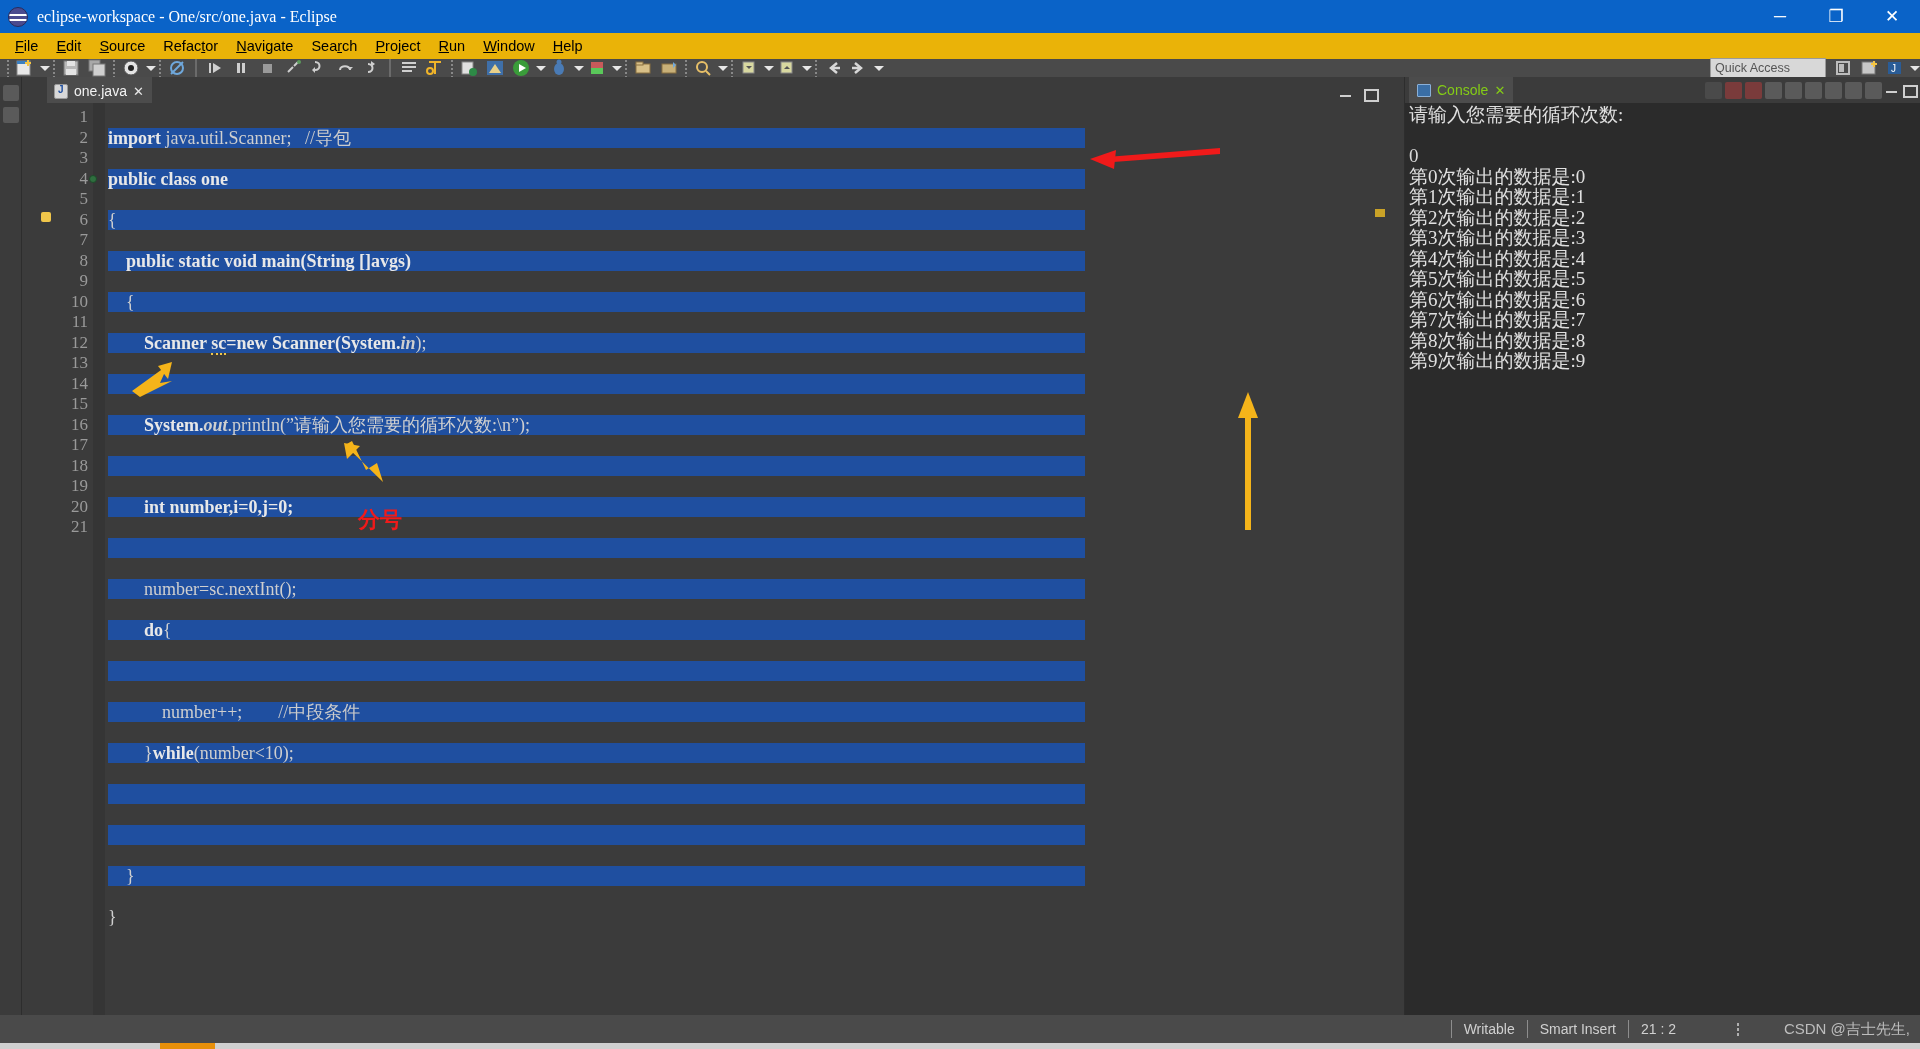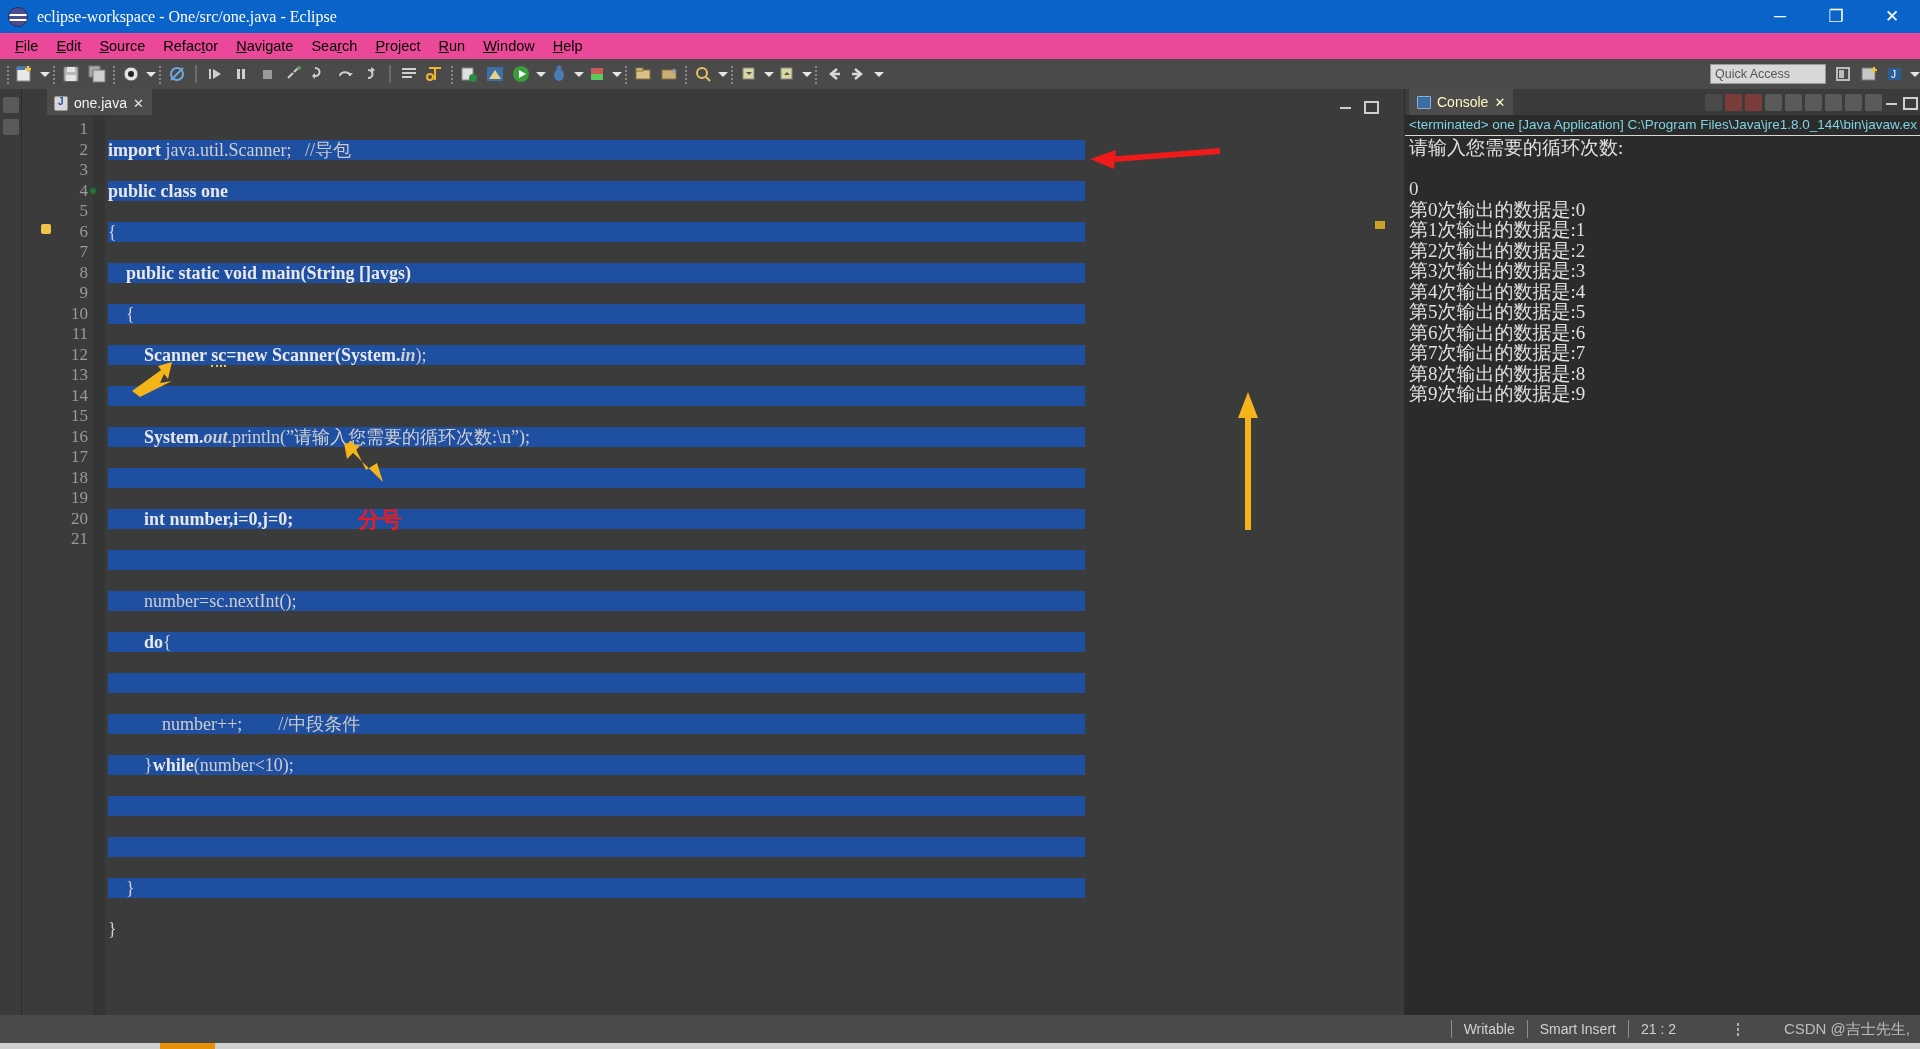--- a/index.html
+++ b/index.html
@@ -23,31 +23,31 @@
   }
   .titlebar .ttl { white-space: nowrap; font-family: Liberation Serif, serif; }
   .titlebar .winbtns { margin-left: auto; display: flex; height: 33px; }
   .titlebar .winbtn {
     width: 56px; height: 33px; display: flex; align-items: center; justify-content: center;
     font-size: 17px; color: #fff;
   }
 
   
   .menubar {
-    height: 26px; background: #ec4899; display: flex; align-items: center;
+    height: 26px; background: #eab308; display: flex; align-items: center;
     padding-left: 6px; flex: none;
   }
   .menubar .mi {
     font-size: 14.5px; color: #000; padding: 3px 9px; white-space: nowrap;
   }
   .menubar .mi u { text-decoration: underline; }
 
   
   .toolbar {
-    height: 30px; background: #4a4a4a; display: flex; align-items: center;
+    height: 18px; background: #4a4a4a; display: flex; align-items: center;
     padding-left: 4px; flex: none; position: relative;
   }
   .tb-ico { width: 24px; height: 24px; position: relative; margin: 0 1px; flex: none; }
   .tb-sep { width: 2px; height: 18px; background: #6b6b6b; margin: 0 5px; flex: none; }
   .tb-dots { width: 8px; height: 20px; flex: none;
     background-image: radial-gradient(#888 35%, transparent 36%);
     background-size: 4px 4px; background-position: 2px 1px; background-repeat: repeat-y; }
   .tb-caret { width: 12px; height: 24px; flex: none; position: relative; }
   .tb-caret::after {
     content: ""; position: absolute; left: 2px; top: 10px;
@@ -122,21 +122,21 @@
   .scroll-right {
     position: absolute; right: 0; top: 0; bottom: 0; width: 14px; background: #3b3b3b;
   }
   .scroll-right .marker { position:absolute; left:2px; width:10px; height:8px; background:#c9a227; }
 
   
   .consolecol { width: 516px; display: flex; flex-direction: column; flex: none; border-left: 1px solid #2d2d2d; }
   .ctabrow { height: 26px; background: #3b3b3b; display: flex; align-items: center; flex: none; padding-left: 4px;}
   .ctab {
     height: 26px; background: #4c4c4c; display: flex; align-items: center; gap: 6px;
-    padding: 0 8px; color: #fef9c3; font-size: 14px;
+    padding: 0 8px; color: #84cc16; font-size: 14px;
   }
   .ctab .consoleicon { width:14px;height:13px;background:#3a6ea5;border:1px solid #8ab0d8;border-radius:1px;flex:none;}
   .ctabrow .ctools { margin-left:auto; display:flex; align-items:center; gap:3px; padding-right:4px;}
   .ct { width: 17px; height: 17px; background: #5a5a5a; border-radius: 2px; position: relative; }
   .ct.red { background:#7a3b3b; }
   .ct.dim { background:#4a4a4a; }
 
   .consolehdr {
     background: #2b2b2b; color: #7fd3e0; font-size: 13.5px; padding: 2px 2px 3px 4px;
     white-space: nowrap; overflow: hidden; border-bottom: 1px solid #d8d8d8; flex:none;
@@ -503,21 +503,20 @@
           <span class="ct"></span>
           <span class="ct"></span>
           <span class="ct"></span>
           <span class="ct"></span>
           <span class="ct"></span>
           <span class="ct"></span>
           <span class="vb min"></span>
           <span class="vb max"></span>
         </div>
       </div>
-      <div class="consolehdr">&lt;terminated&gt; one [Java Application] C:\Program Files\Java\jre1.8.0_144\bin\javaw.ex</div>
       <div class="consoleout"><span>请输入您需要的循环次数:</span>
 <span></span>
 <span class="zeroline">0</span>
 <span>第0次输出的数据是:0</span>
 <span>第1次输出的数据是:1</span>
 <span>第2次输出的数据是:2</span>
 <span>第3次输出的数据是:3</span>
 <span>第4次输出的数据是:4</span>
 <span>第5次输出的数据是:5</span>
 <span>第6次输出的数据是:6</span>

